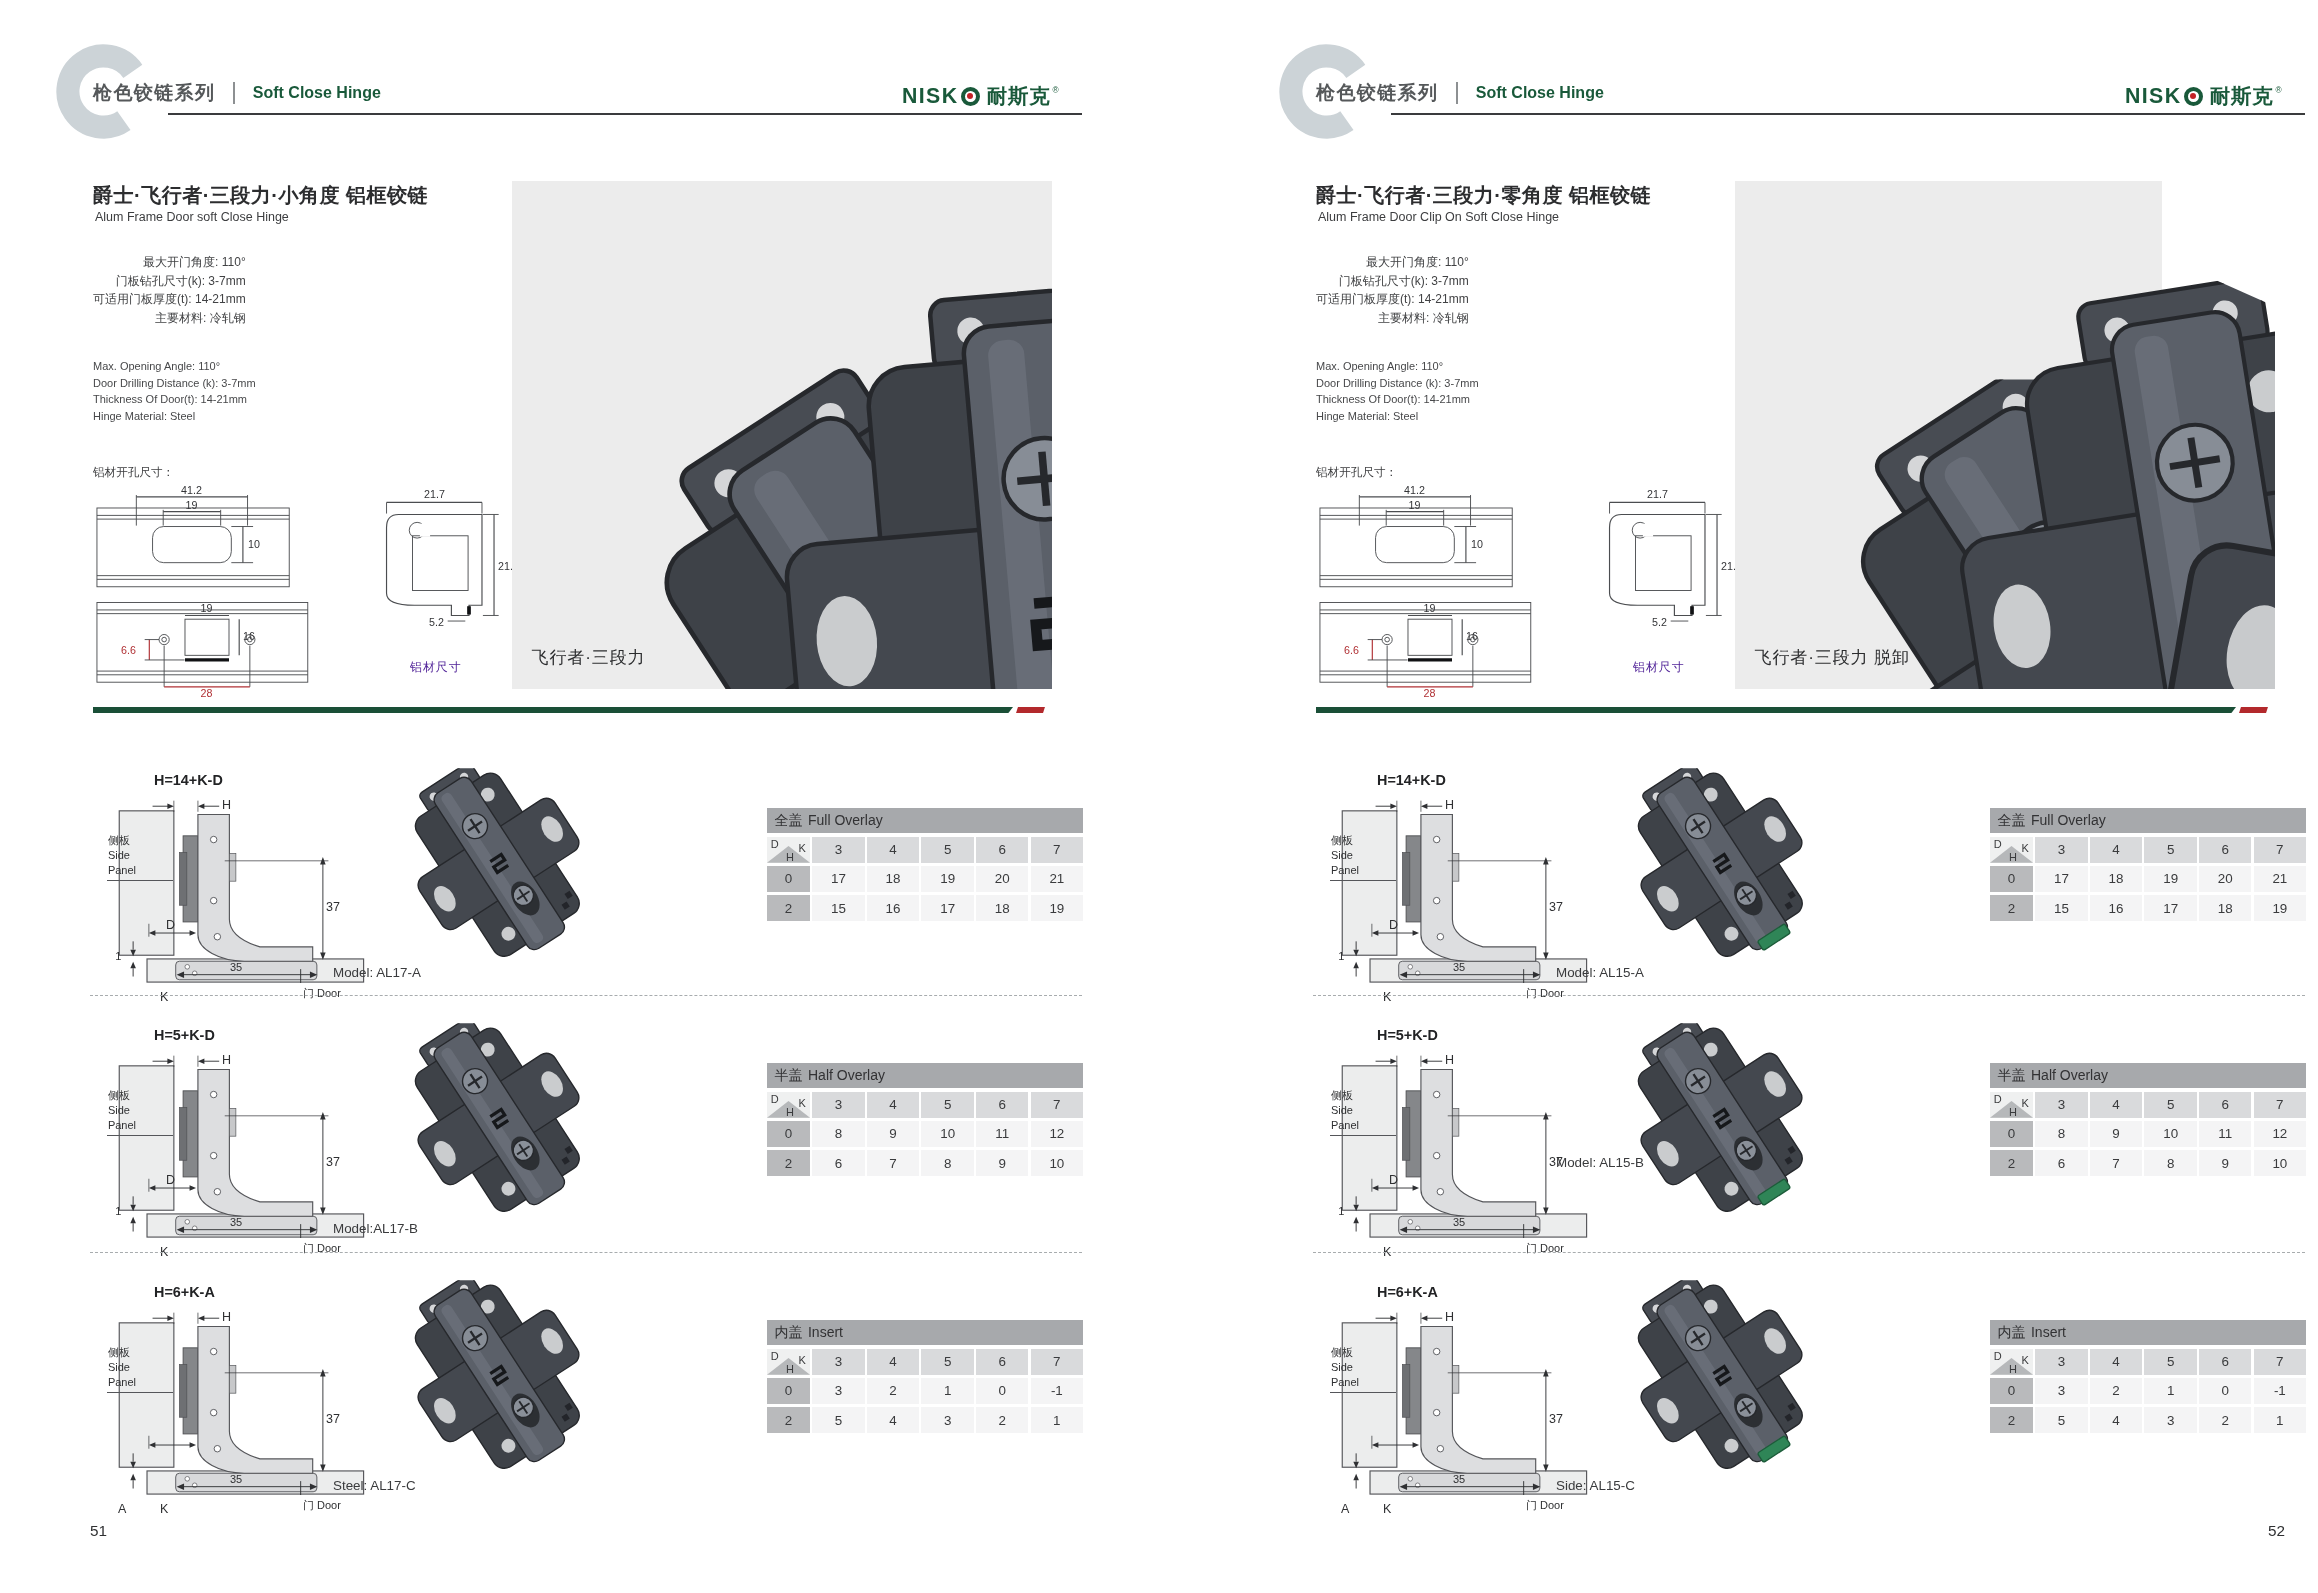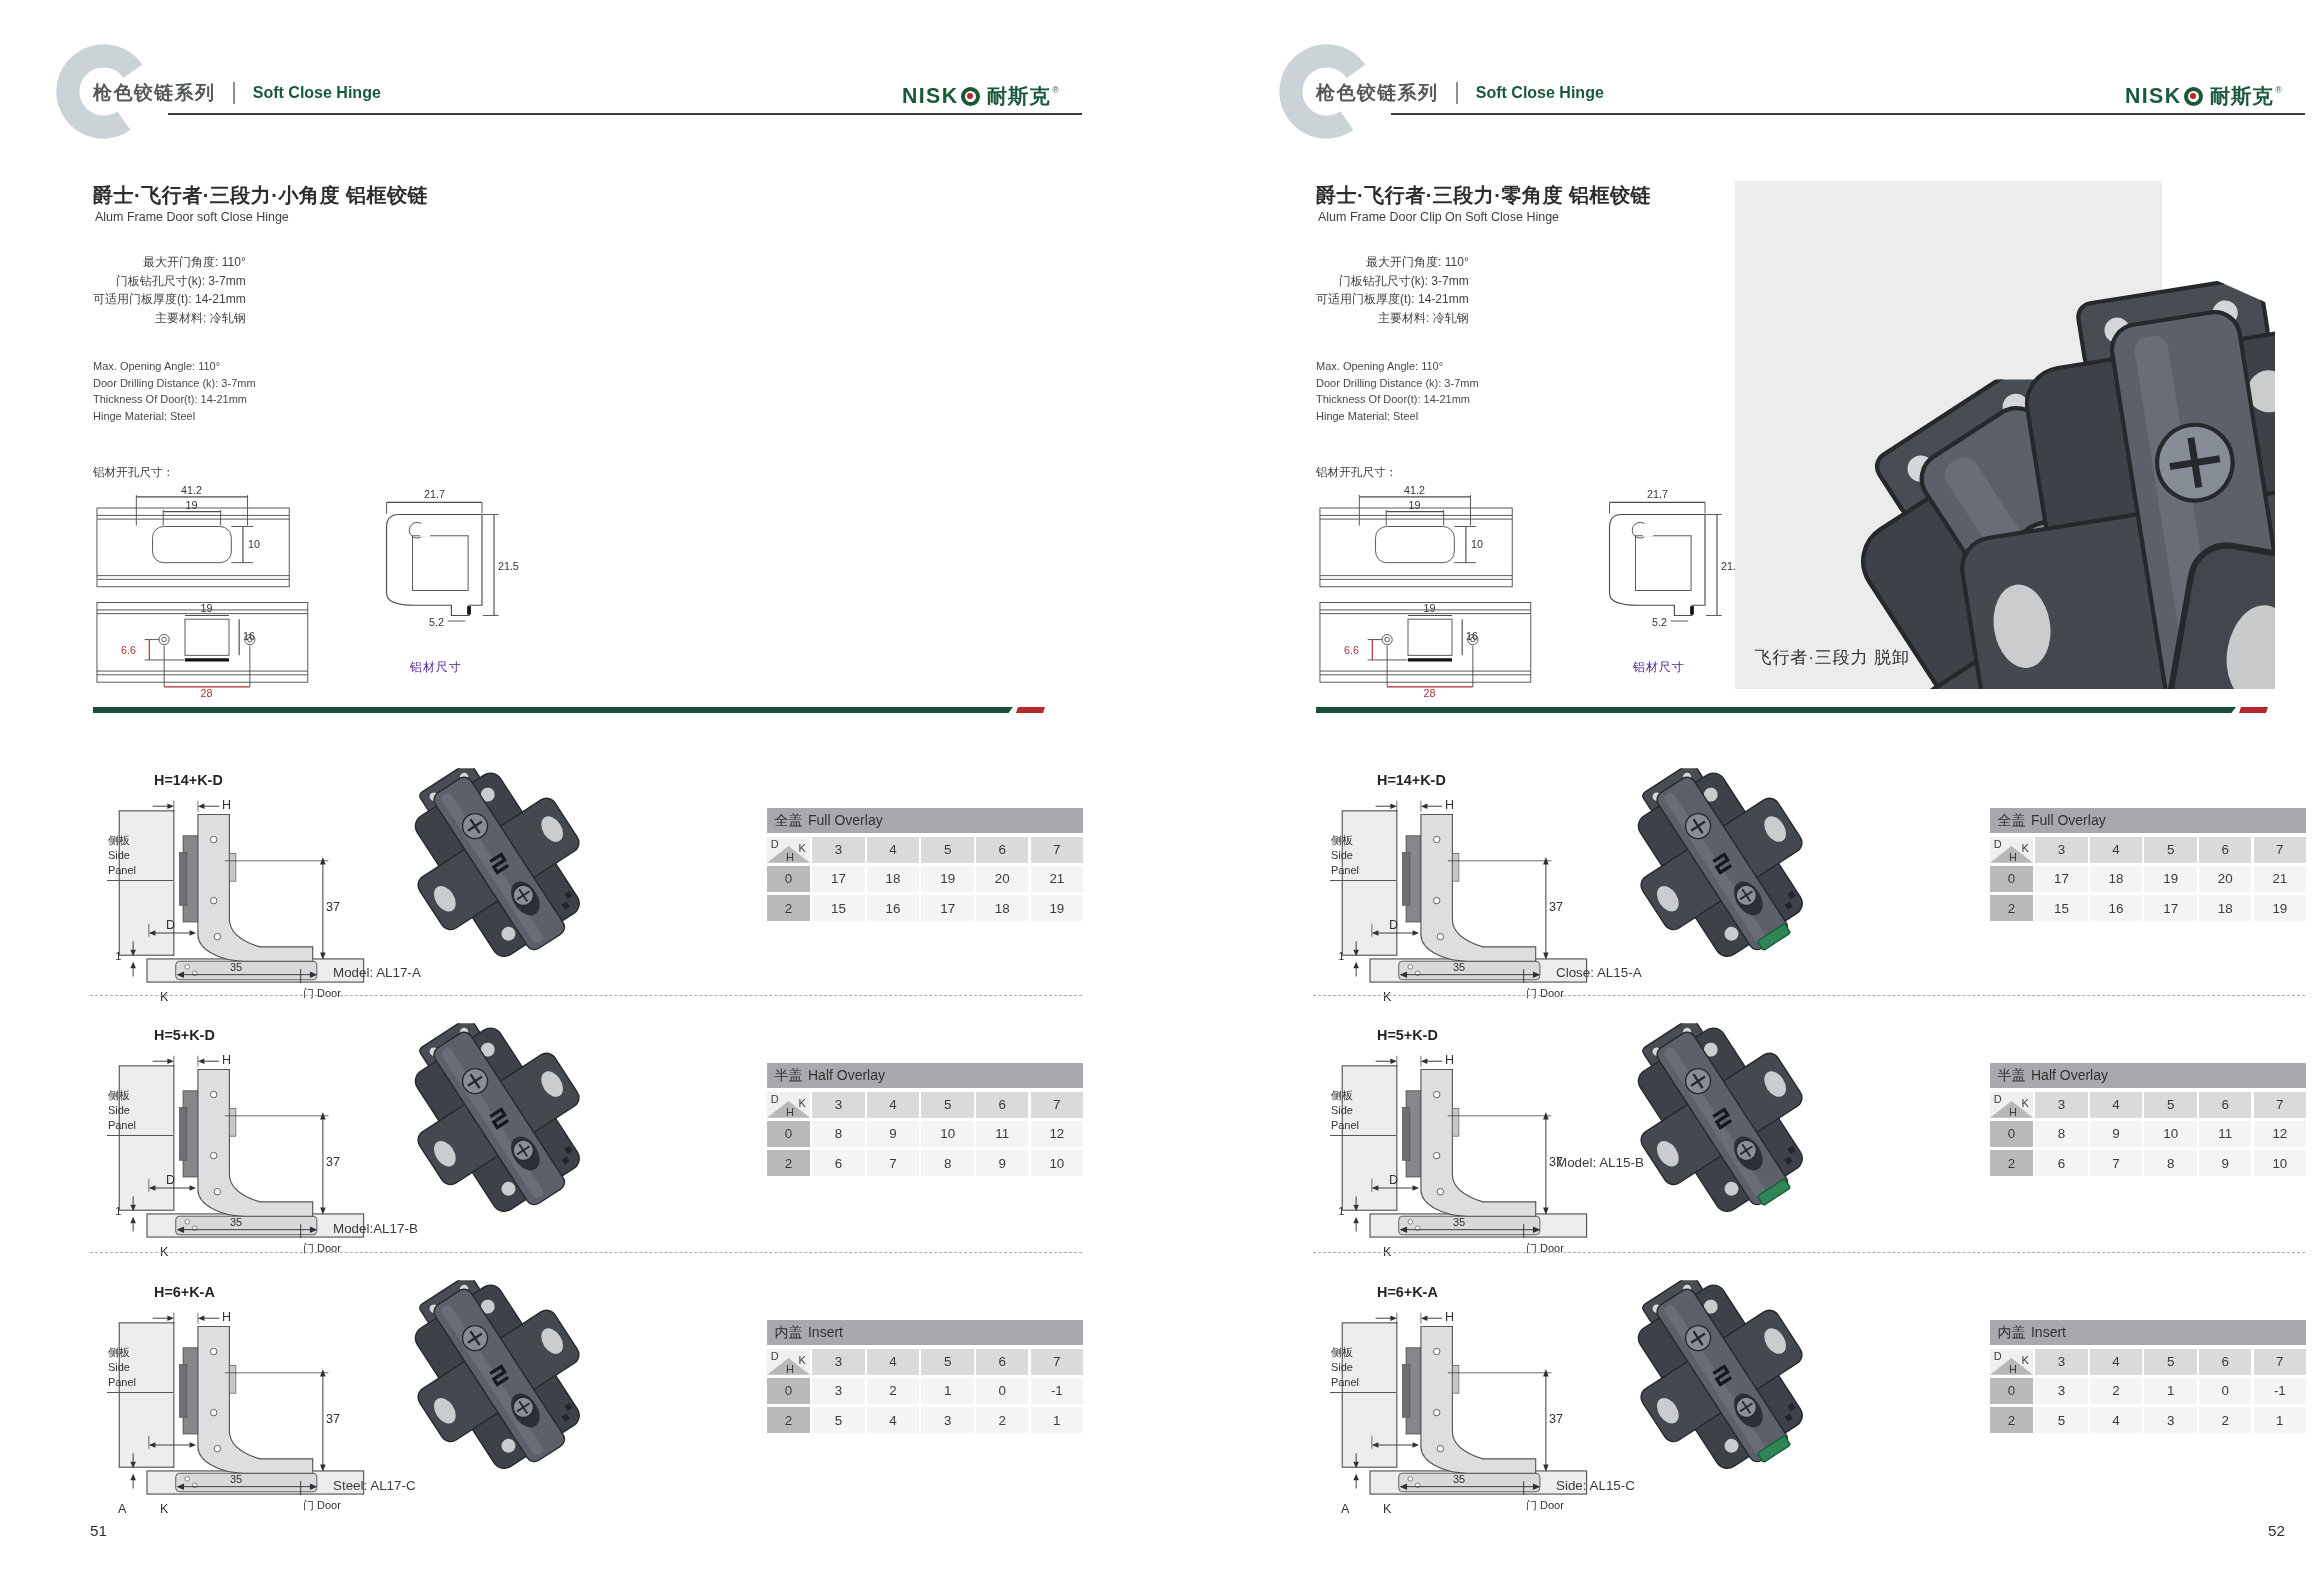--- a/index.html
+++ b/index.html
@@ -269,20 +269,27 @@
     <span class="mlabel ctr" style="left:98px;top:121px">19</span>
     <span class="mlabel" style="left:153px;top:149px">16</span>
     <span class="mlabel red" style="left:31px;top:163px">6.6</span>
     <span class="mlabel red ctr" style="left:98px;top:206px">28</span>
     <span class="mlabel ctr" style="left:326px;top:6.5px">21.7</span>
     <span class="mlabel" style="left:408px;top:79px">21.5</span>
     <span class="mlabel" style="left:339px;top:135px">5.2</span>
     <span class="mlabel cap" style="left:320px;top:178px">铝材尺寸</span>
   </div>
 
+  <div class="abs photo" style="left:calc(512px + var(--ox));top:181px;width:540px;height:508px">
+    <svg width="540" height="508" viewBox="0 0 1165 1095">
+      <use href="#hinge-sm" transform="translate(70,330) scale(1.5)"></use>
+      <use href="#hinge-sm" transform="translate(610,10) scale(1.45) rotate(28 260 210)"></use>
+    </svg>
+    <div class="photo-caption">飞行者·三段力</div>
+  </div>
 
   <div class="abs divider" style="left:calc(93px + var(--ox));top:707px">
     <span class="div-green"></span>
     <span class="div-red"></span>
   </div>
 
   <div>
     <div class="abs formula" style="left:calc(154px + var(--ox));top:772px">H=14+K-D</div>
     <div class="abs diagram" style="left:calc(106px + var(--ox));top:784px">
       <svg width="269" height="199" viewBox="0 0 580 430">
@@ -525,21 +532,21 @@
       <span class="dlabel big" style="left:220px;top:116px">37</span>
       <span class="dlabel" style="left:124px;top:177px">35</span>
       <span class="dlabel big lbl-dim2" style="left:60px;top:134px">D</span>
       <span class="dlabel" style="left:9.3px;top:166px">1</span>
       <span class="dlabel big" style="left:54px;top:206px">K</span>
       <span class="dlabel" style="left:197px;top:202px">门 Door</span>
     </div>
     <svg class="abs" style="left:calc(379px + var(--ox));top:768px" width="241" height="195" viewBox="0 0 520 420">
           <use href="#hinge-sm2"></use>
         </svg>
-    <div class="abs model" style="left:calc(333px + var(--ox));top:965px">Close: AL15-A</div>
+    <div class="abs model" style="left:calc(333px + var(--ox));top:965px">Model: AL15-A</div>
     <div class="abs tbl" style="left:calc(767px + var(--ox));top:808px">
       <div class="tbl-title"><span>全盖</span><span class="tbl-title-en">Full Overlay</span></div>
       <div class="tbl-grid">
         <div class="cell corner">
               <i class="tri"></i>
               <b class="cd">D</b>
               <b class="ck">K</b>
               <b class="ch">H</b>
             </div>
         <div class="cell khead">3</div>

